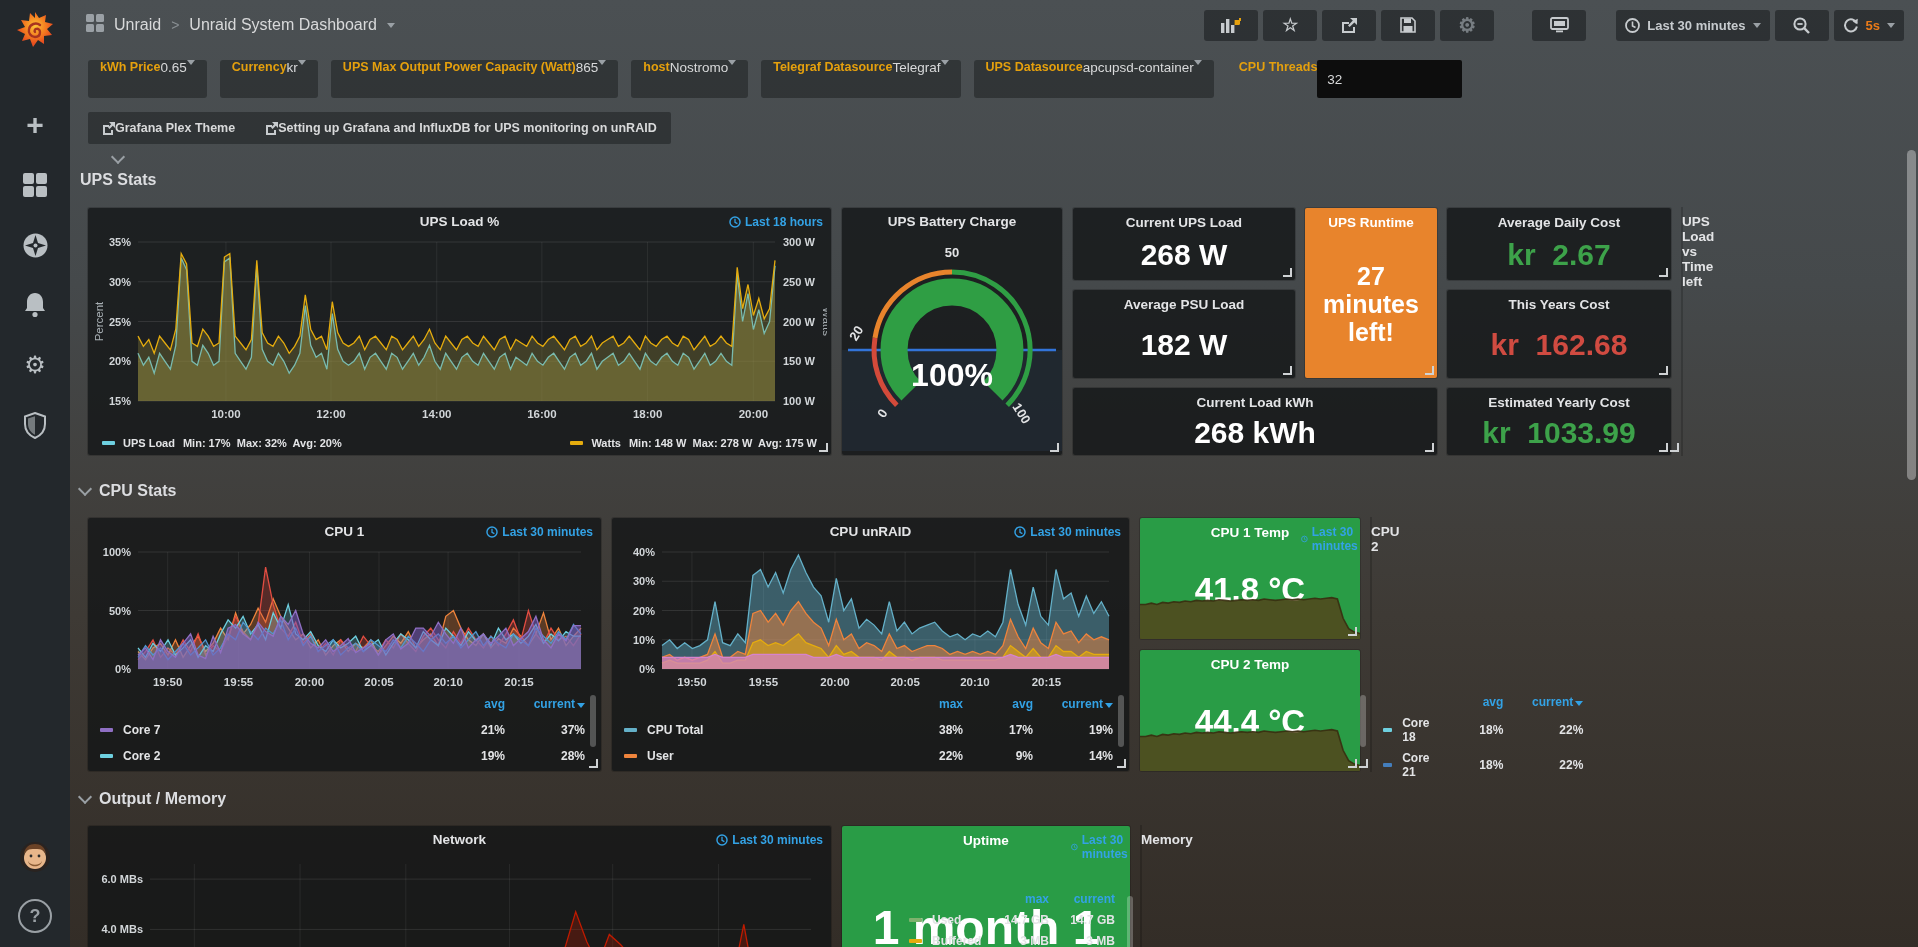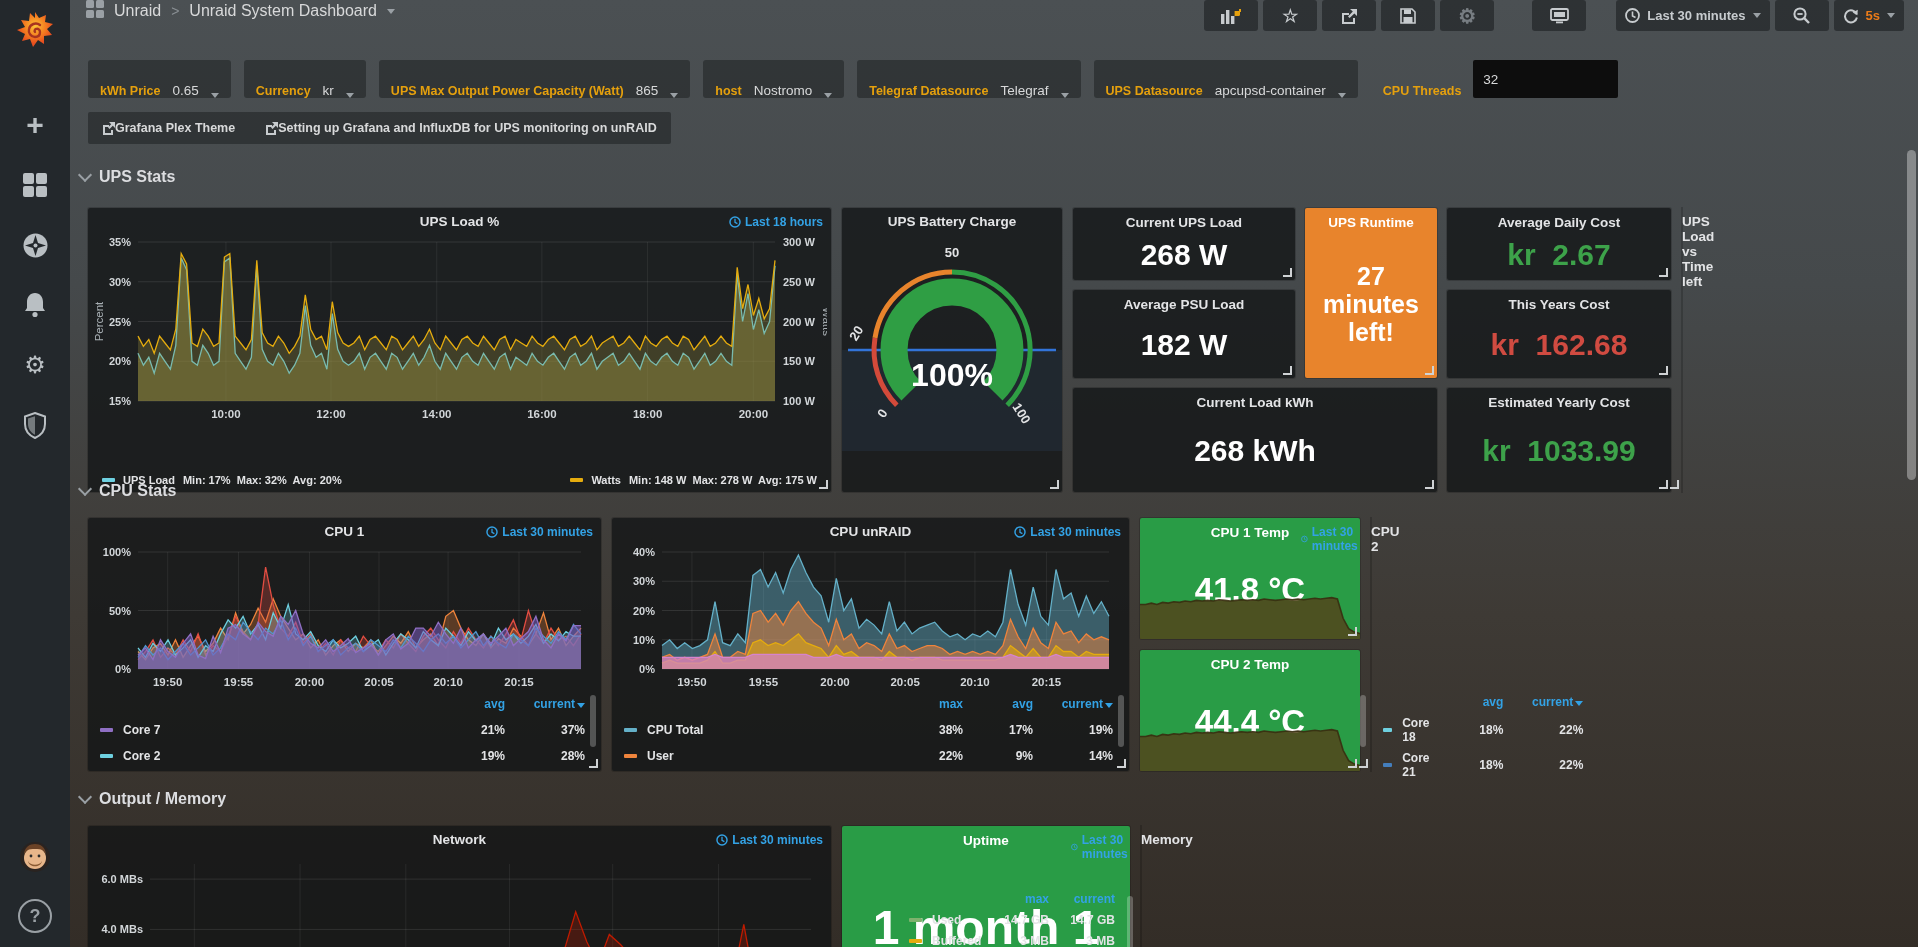--- a/index.html
+++ b/index.html
@@ -9,35 +9,35 @@
   
   .sidebar{position:absolute;left:0;top:0;width:70px;height:947px;background:#23282c;
            display:flex;flex-direction:column;align-items:center;z-index:30;}
   .logo{margin-top:8px;width:44px;height:44px;}
   .snav{margin-top:58px;display:flex;flex-direction:column;gap:30px;align-items:center;}
   .sicon{width:30px;height:30px;color:#aeb4b8;display:flex;align-items:center;justify-content:center;cursor:pointer;}
   .sbottom{margin-top:auto;margin-bottom:14px;display:flex;flex-direction:column;gap:22px;align-items:center;}
   .help{width:30px;height:30px;border:2px solid #9aa0a5;border-radius:50%;color:#9aa0a5;
         font-size:18px;font-weight:bold;display:flex;align-items:center;justify-content:center;}
   
-  .navbar{position:absolute;left:70px;top:0;right:0;height:50px;display:flex;align-items:flex-start;padding:0 14px 0 16px;}
+  .navbar{position:absolute;left:70px;top:0;right:0;height:50px;display:flex;align-items:center;padding:0 14px 0 16px;}
   .crumb{display:flex;align-items:center;gap:10px;color:#d8d9da;font-size:16px;}
   .crumb .sep{color:#8a9094;font-size:14px;}
   .navright{margin-left:auto;display:flex;align-items:center;gap:5px;}
   .nbtn{height:31px;min-width:36px;padding:0 9px;background:rgba(12,14,16,0.45);border-radius:3px;
         display:flex;align-items:center;justify-content:center;gap:7px;color:#c7cbce;font-size:13px;font-weight:bold;cursor:pointer;}
   .nbtn.dim{color:#777d82;}
   .nbtn .org{color:#eb7b18;}
   .gap{width:28px;}
   .caret{width:0;height:0;border-left:4px solid transparent;border-right:4px solid transparent;border-top:5px solid #9aa0a5;display:inline-block;}
   
   .submenu{position:absolute;left:88px;top:60px;right:20px;}
   .vrow{display:flex;gap:13px;flex-wrap:nowrap;}
-  .vbox{height:38px;background:rgba(10,12,14,0.38);border-radius:3px;display:flex;align-items:flex-end;
-        padding:0 12px;gap:12px;cursor:pointer;}
+  .vbox{height:38px;background:rgba(10,12,14,0.38);border-radius:3px;display:flex;align-items:flex-start;
+        padding:0 12px;cursor:pointer;}
   .vlabel{color:#e5a00d;font-size:12.5px;font-weight:bold;white-space:nowrap;}
   .vvalue{color:#d8d9da;font-size:13.5px;white-space:nowrap;}
   .vinput{width:125px;height:38px;background:#0d0d0d;border:none;border-radius:2px;color:#d8d9da;
           font-size:13.5px;padding:0 10px;font-family:"Liberation Sans",sans-serif;}
   .lrow{margin-top:14px;display:inline-flex;gap:30px;background:rgba(10,12,14,0.38);border-radius:2px;
         height:32px;align-items:center;padding:0 14px;}
   .dlink{display:flex;align-items:center;color:#d8d9da;font-size:12.5px;font-weight:bold;cursor:pointer;}
   
   .sechead{position:absolute;left:80px;display:flex;align-items:center;gap:9px;color:#dcdde0;
            font-size:16px;font-weight:bold;cursor:pointer;}
@@ -271,26 +271,26 @@
     <span class="dlink">
       <svg width="13" height="13" viewBox="0 0 13 13">
           <path d="M1 3 h6 v2 H3 v6 h6 V8 h2 v5 H1 Z" fill="#c7cbce"></path>
           <path d="M7 0 h6 v6 L10.8 3.8 7.6 7 6 5.4 9.2 2.2 Z" fill="#c7cbce"></path>
         </svg>
       <span>Setting up Grafana and InfluxDB for UPS monitoring on unRAID</span>
     </span>
   </div>
 </div>
 
-<div class="sechead" style="top:168px;">
+<div class="sechead" style="top:156px;flex-direction:column;">
   <span class="chev"></span>
   <span>UPS Stats</span>
 </div>
 
-<div class="row" style="top:208px;height:284px;">
+<div class="row" style="top:208px;height:247px;">
 
   <div class="panel" style="width:743px;">
     <div class="p-head">
       <span class="p-title">UPS Load %</span>
       <span class="p-time">
         <svg width="12" height="12" viewBox="0 0 15 15">
             <circle cx="7.5" cy="7.5" r="6.3" fill="none" stroke="#33a2e5" stroke-width="1.8"></circle>
             <path d="M7.5 3.5 V8 L10.5 9.5" stroke="#33a2e5" stroke-width="1.6" fill="none"></path>
           </svg>
         <span>Last 18 hours</span>

